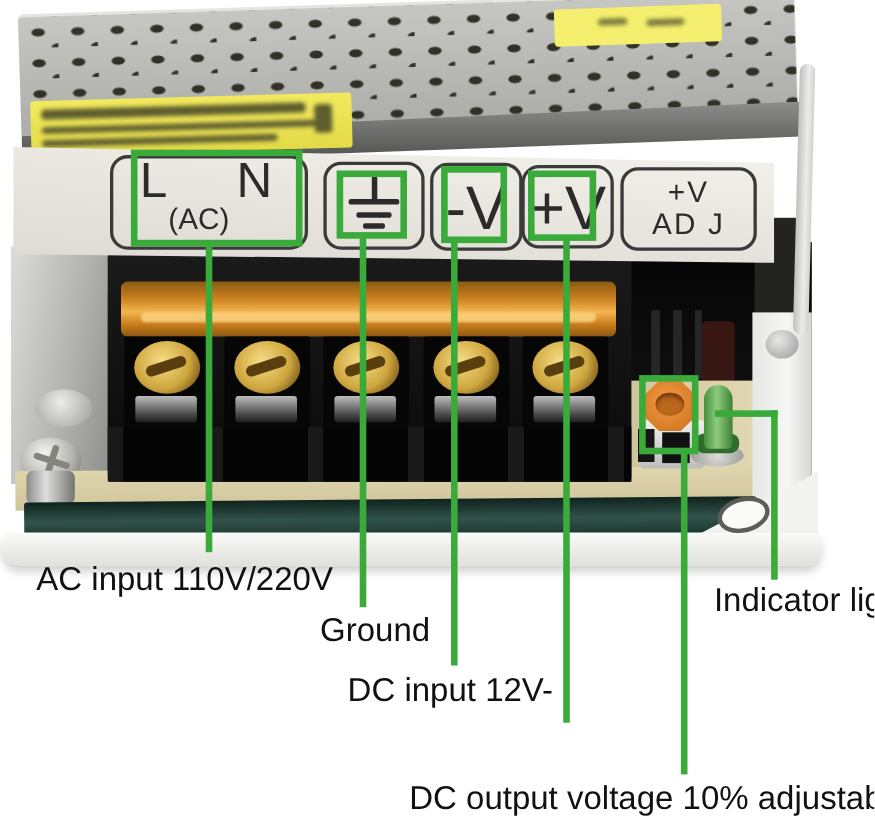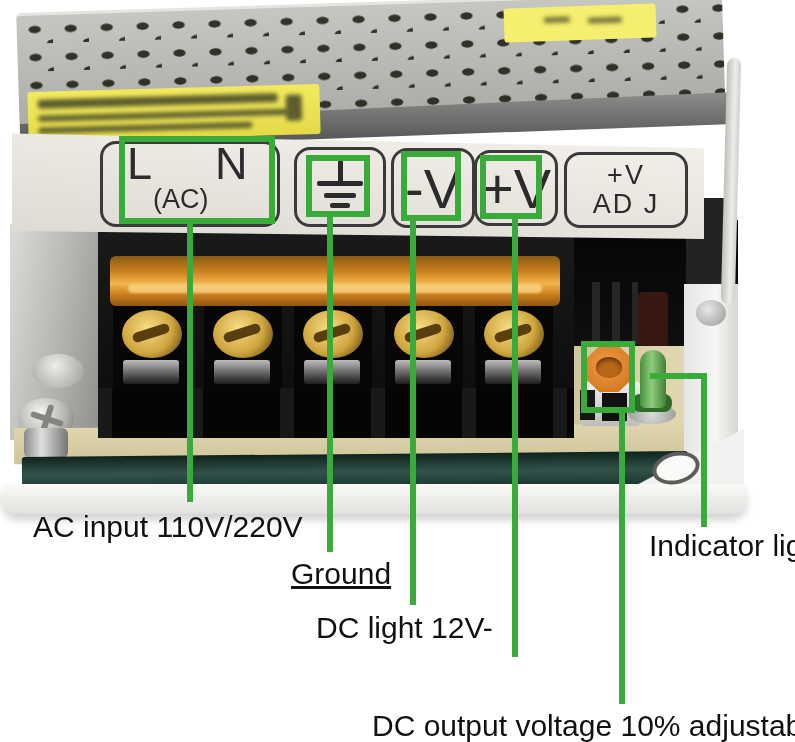--- a/index.html
+++ b/index.html
@@ -136,21 +136,21 @@
 
   #ln-ac{left:187px;top:222px;height:280px;}
   #ln-gnd{left:327px;top:215px;height:337px;}
   #ln-neg{left:410px;top:219px;height:386px;}
   #ln-pos{left:512px;top:217px;height:440px;}
   #ln-adj{left:619px;top:410px;height:294px;}
   #ln-ind-h{left:650px;top:373px;width:57px;}
   #ln-ind-v{left:701px;top:373px;height:154px;}
 
   #t-ac{left:33px;top:510px;}
-  #t-gnd{left:291px;top:557px;text-decoration:underline;}
+  #t-gnd{left:291px;top:557px;}
   #t-neg{left:316px;top:611px;}
   #t-pos{left:411px;top:660px;}
   #t-adj{left:372px;top:709px;}
   #t-ind{left:649px;top:529px;}
 </style>
 </head>
 <body>
 
 <div id="stage" style="--green:#3aab3a;">
 
@@ -273,17 +273,17 @@
   <div id="ln-ac" class="gline"></div>
   <div id="ln-gnd" class="gline"></div>
   <div id="ln-neg" class="gline"></div>
   <div id="ln-pos" class="gline"></div>
   <div id="ln-adj" class="gline"></div>
   <div id="ln-ind-h" class="ghline"></div>
   <div id="ln-ind-v" class="gline"></div>
 
   <div id="t-ac" class="callout">AC input 110V/220V</div>
   <div id="t-gnd" class="callout">Ground</div>
-  <div id="t-neg" class="callout">DC light 12V-</div>
+  <div id="t-neg" class="callout">DC input 12V-</div>
   <div id="t-adj" class="callout">DC output voltage 10% adjustable</div>
   <div id="t-ind" class="callout">Indicator light</div>
 
 </div>
 
 </body></html>

